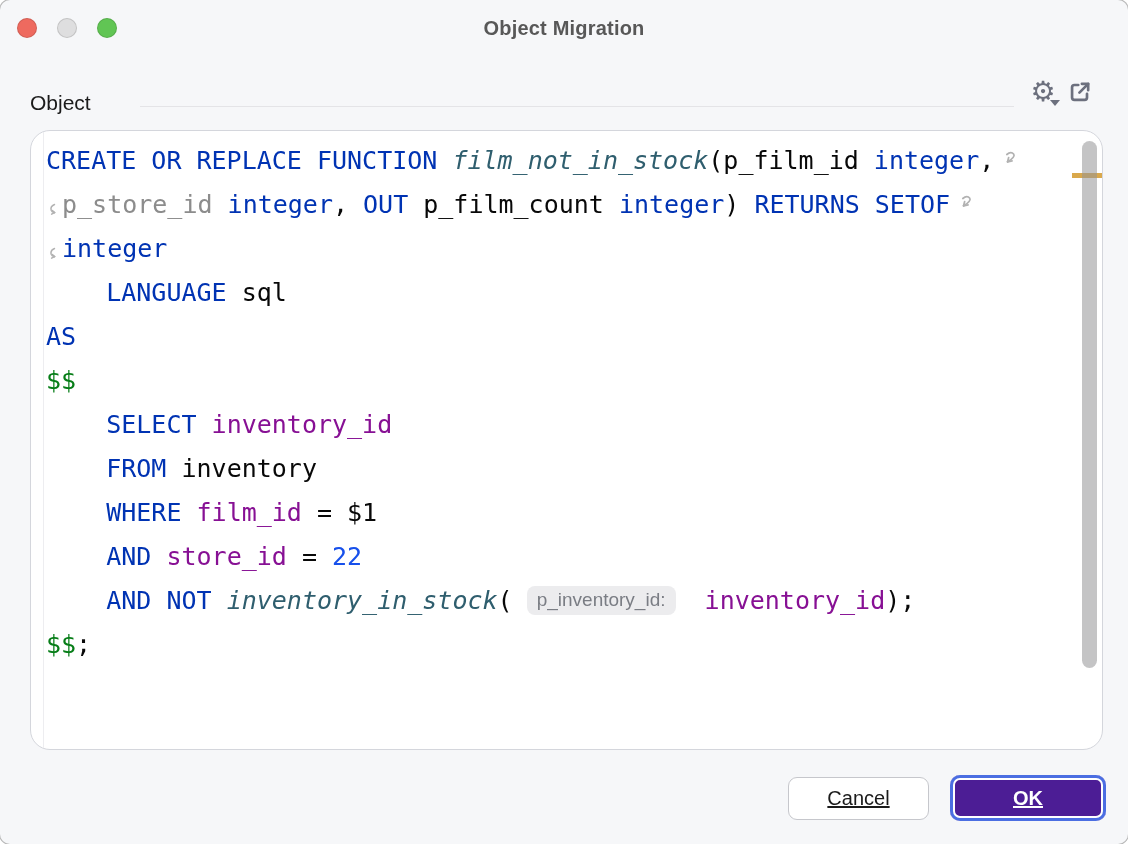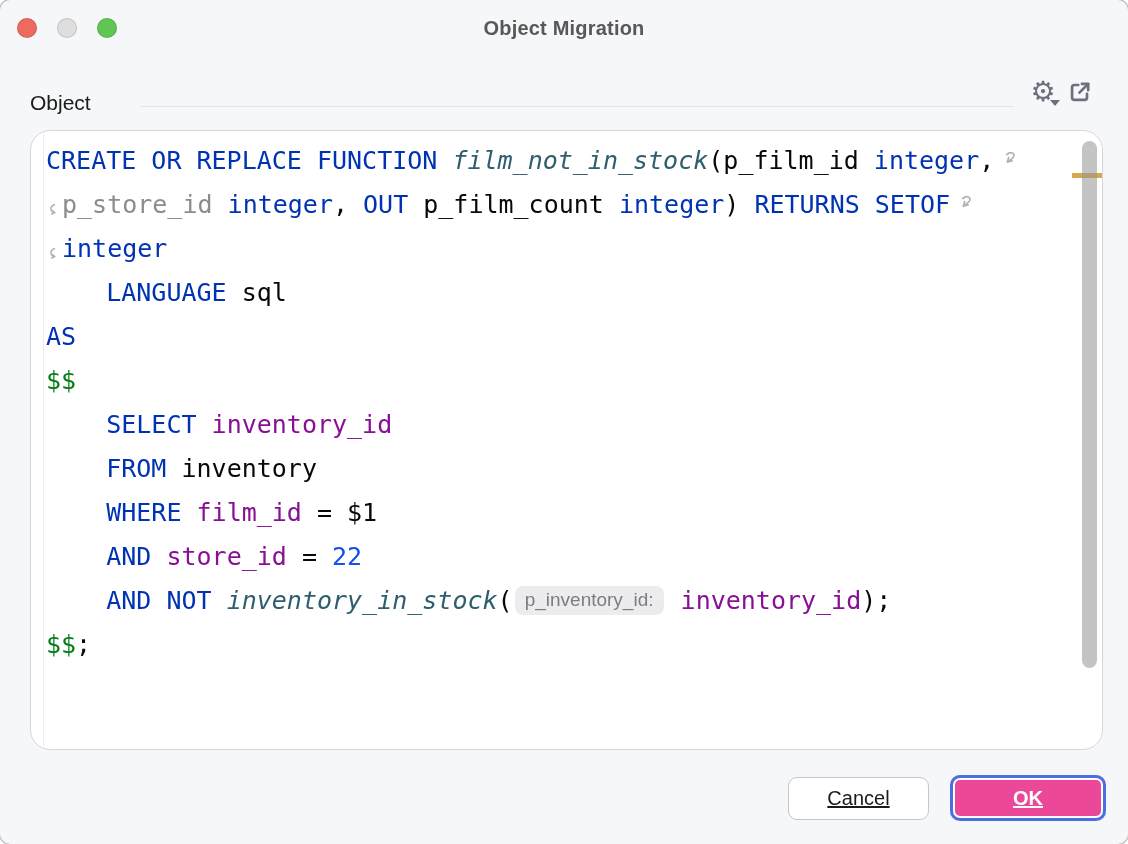--- a/index.html
+++ b/index.html
@@ -38,21 +38,21 @@
   .code-lines {
     position:absolute; left:15px; top:8px; right:26px;
     font-family:"DejaVu Sans Mono", monospace; font-size:25px; line-height:44px;
     white-space:pre; overflow:hidden;
   }
   .code-line { height:44px; }
   .inlay {
     display:inline-block; font-family:"Liberation Sans", sans-serif;
     font-size:19px; line-height:26px; color:#7A7D84;
     background:#ECECEE; border-radius:8px; padding:1px 10px 2px;
-    margin:0 2px; vertical-align:3px; white-space:nowrap;
+    margin:0 14px; vertical-align:3px; white-space:nowrap;
   }
   .wrap-marker { display:inline-block; width:16px; }
   .wrap-end svg { vertical-align:4px; margin-left:8px; }
   .wrap-start svg { vertical-align:-3px; }
   .error-stripe { position:absolute; right:0px; top:42px; width:30px; height:5px; background:#D9A84C; }
   .scroll-thumb {
     position:absolute; right:5px; top:10px; width:15px; height:527px;
     background:rgba(148,148,150,0.55); border-radius:8px;
   }
   
@@ -110,15 +110,15 @@
             </svg></span></div><div class="code-line"><span class="wrap-marker wrap-start"><svg width="13" height="14" viewBox="0 0 13 14" fill="none" stroke="#B2B2B2" stroke-width="1.5" stroke-linecap="round">
               <path d="M8.5 2.5 Q4 4.5 5.2 8.2 Q5.9 10.2 8.6 10.6"></path>
               <path d="M8.6 10.6 L5.6 12.2"></path>
               <path d="M8.6 10.6 L6.4 8.6"></path>
             </svg></span><span style="color: rgb(0, 51, 179);">integer</span></div><div class="code-line"><span style="color: rgb(8, 8, 8);">    </span><span style="color: rgb(0, 51, 179);">LANGUAGE</span><span style="color: rgb(8, 8, 8);"> sql</span></div><div class="code-line"><span style="color: rgb(0, 51, 179);">AS</span></div><div class="code-line"><span style="color: rgb(6, 125, 23);">$$</span></div><div class="code-line"><span style="color: rgb(8, 8, 8);">    </span><span style="color: rgb(0, 51, 179);">SELECT</span><span style="color: rgb(8, 8, 8);"> </span><span style="color: rgb(135, 16, 148);">inventory_id</span></div><div class="code-line"><span style="color: rgb(8, 8, 8);">    </span><span style="color: rgb(0, 51, 179);">FROM</span><span style="color: rgb(8, 8, 8);"> inventory</span></div><div class="code-line"><span style="color: rgb(8, 8, 8);">    </span><span style="color: rgb(0, 51, 179);">WHERE</span><span style="color: rgb(8, 8, 8);"> </span><span style="color: rgb(135, 16, 148);">film_id</span><span style="color: rgb(8, 8, 8);"> = $1</span></div><div class="code-line"><span style="color: rgb(8, 8, 8);">    </span><span style="color: rgb(0, 51, 179);">AND</span><span style="color: rgb(8, 8, 8);"> </span><span style="color: rgb(135, 16, 148);">store_id</span><span style="color: rgb(8, 8, 8);"> = </span><span style="color: rgb(23, 80, 235);">22</span></div><div class="code-line"><span style="color: rgb(8, 8, 8);">    </span><span style="color: rgb(0, 51, 179);">AND NOT</span><span style="color: rgb(8, 8, 8);"> </span><span style="color: rgb(47, 94, 110); font-style: italic;">inventory_in_stock</span><span style="color: rgb(8, 8, 8);">(</span><span class="inlay" style="background: rgb(236, 236, 238); color: rgb(122, 125, 132);">p_inventory_id:</span><span style="color: rgb(8, 8, 8);"> </span><span style="color: rgb(135, 16, 148);">inventory_id</span><span style="color: rgb(8, 8, 8);">);</span></div><div class="code-line"><span style="color: rgb(6, 125, 23);">$$</span><span style="color: rgb(8, 8, 8);">;</span></div></div>
     <div class="error-stripe" style="background: rgb(217, 168, 76);"></div>
     <div class="scroll-thumb"></div>
   </div>
 
   <button class="btn btn-cancel">Cancel</button>
-  <button class="btn btn-ok" style="background: #ec4899;">OK</button>
+  <button class="btn btn-ok" style="background: #4c1d95;">OK</button>
 
 </div>
 
 </body></html>

